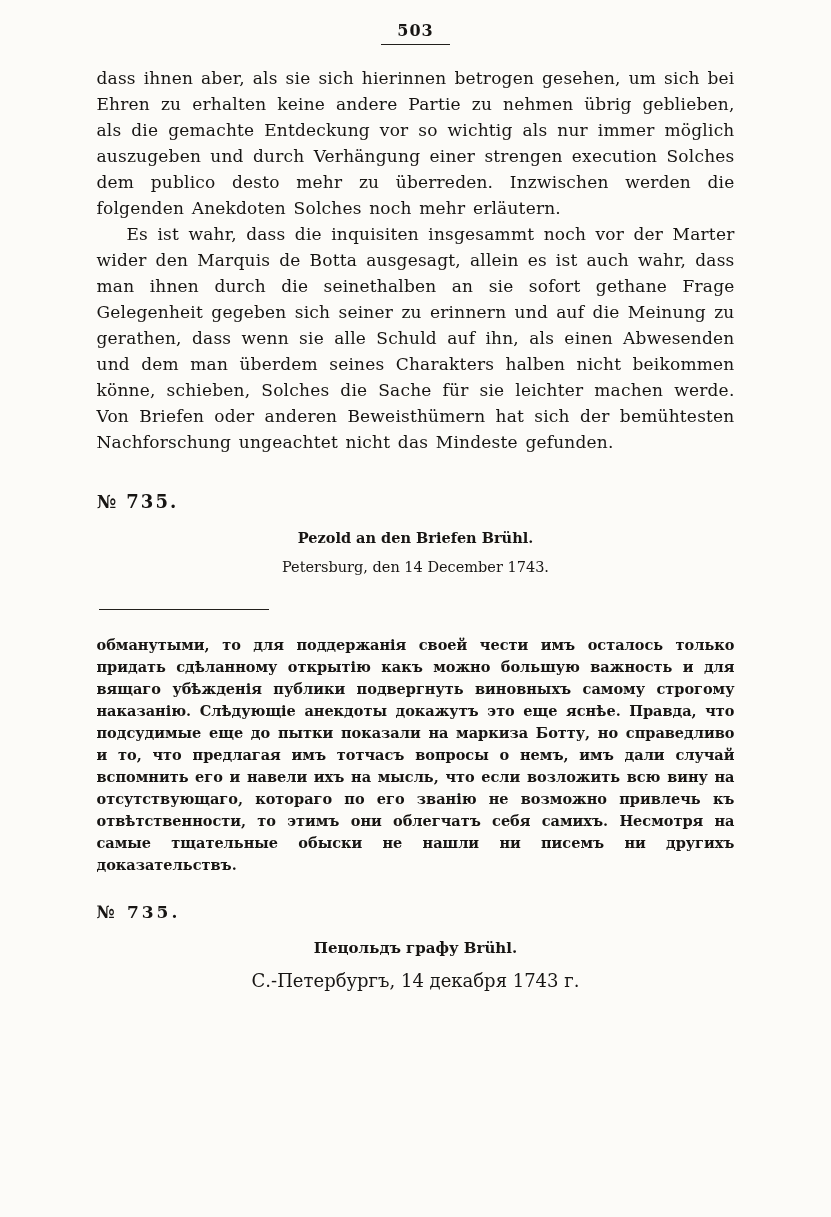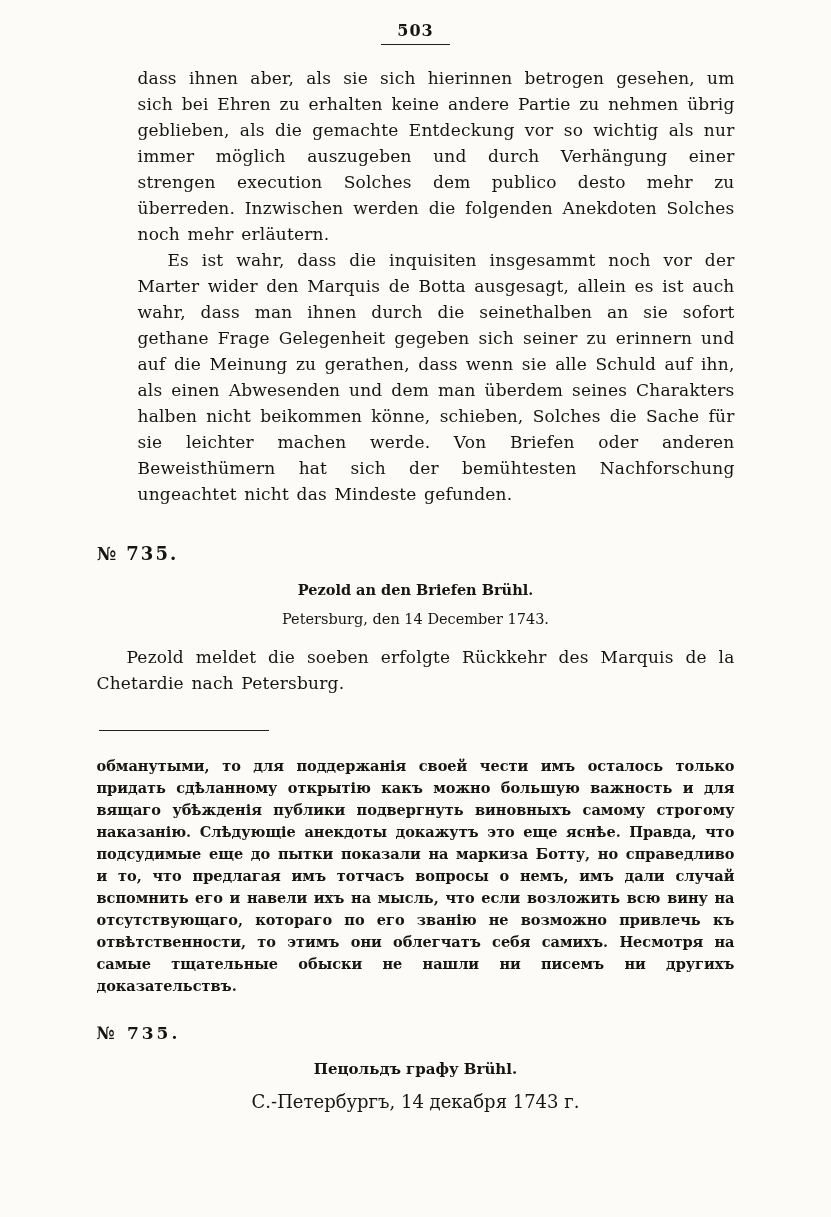--- a/index.html
+++ b/index.html
@@ -33,21 +33,21 @@
   }
   .body-text {
     font-size: 17px;
     line-height: 26px;
     text-align: justify;
     word-spacing: 2px;
     letter-spacing: 0.2px;
   }
   p { margin: 0; }
   .indent { text-indent: 30px; }
-  .german-block { margin-top: 20px; margin-left: 41px; }
+  .german-block { margin-top: 20px; }
   .entry-no {
     text-align: left;
     font-weight: bold;
     font-size: 18px;
     letter-spacing: 2px;
     margin-top: 36px;
   }
   .entry-title {
     text-align: center;
     font-weight: bold;
@@ -88,21 +88,20 @@
   </div>
 
   <div class="german-block body-text">
     <p>dass ihnen aber, als sie sich hierinnen betrogen gesehen, um sich bei Ehren zu erhalten keine andere Partie zu nehmen übrig geblieben, als die gemachte Entdeckung vor so wichtig als nur immer möglich auszugeben und durch Verhängung einer strengen execution Solches dem publico desto mehr zu überreden. Inzwischen werden die folgenden Anekdoten Solches noch mehr erläutern.</p>
     <p class="indent">Es ist wahr, dass die inquisiten insgesammt noch vor der Marter wider den Marquis de Botta ausgesagt, allein es ist auch wahr, dass man ihnen durch die seinethalben an sie sofort gethane Frage Gelegenheit gegeben sich seiner zu erinnern und auf die Meinung zu gerathen, dass wenn sie alle Schuld auf ihn, als einen Abwesenden und dem man überdem seines Charakters halben nicht beikommen könne, schieben, Solches die Sache für sie leichter machen werde. Von Briefen oder anderen Beweisthümern hat sich der bemühtesten Nachforschung ungeachtet nicht das Mindeste gefunden.</p>
   </div>
 
   <div class="entry-no">№ 735.</div>
   <div class="entry-title">Pezold an den Briefen Brühl.</div>
   <div class="dateline">Petersburg, den 14 December 1743.</div>
-  <p class="body-text indent summary">Pezold meldet die soeben erfolgte Rückkehr des Marquis de la Chetardie nach Petersburg.</p>
 
   <div class="fn-rule"></div>
 
   <p class="footnote">обманутыми, то для поддержанія своей чести имъ осталось только придать сдѣланному открытію какъ можно большую важность и для вящаго убѣжденія публики подвергнуть виновныхъ самому строгому наказанію. Слѣдующіе анекдоты докажутъ это еще яснѣе. Правда, что подсудимые еще до пытки показали на маркиза Ботту, но справедливо и то, что предлагая имъ тотчасъ вопросы о немъ, имъ дали случай вспомнить его и навели ихъ на мысль, что если возложить всю вину на отсутствующаго, котораго по его званію не возможно привлечь къ отвѣтственности, то этимъ они облегчатъ себя самихъ. Несмотря на самые тщательные обыски не нашли ни писемъ ни другихъ доказательствъ.</p>
 
   <div class="entry-no rus">№ 735.</div>
   <div class="entry-title rus">Пецольдъ графу Brühl.</div>
   <div class="dateline rus">С.-Петербургъ, 14 декабря 1743 г.</div>
 
 </div>

